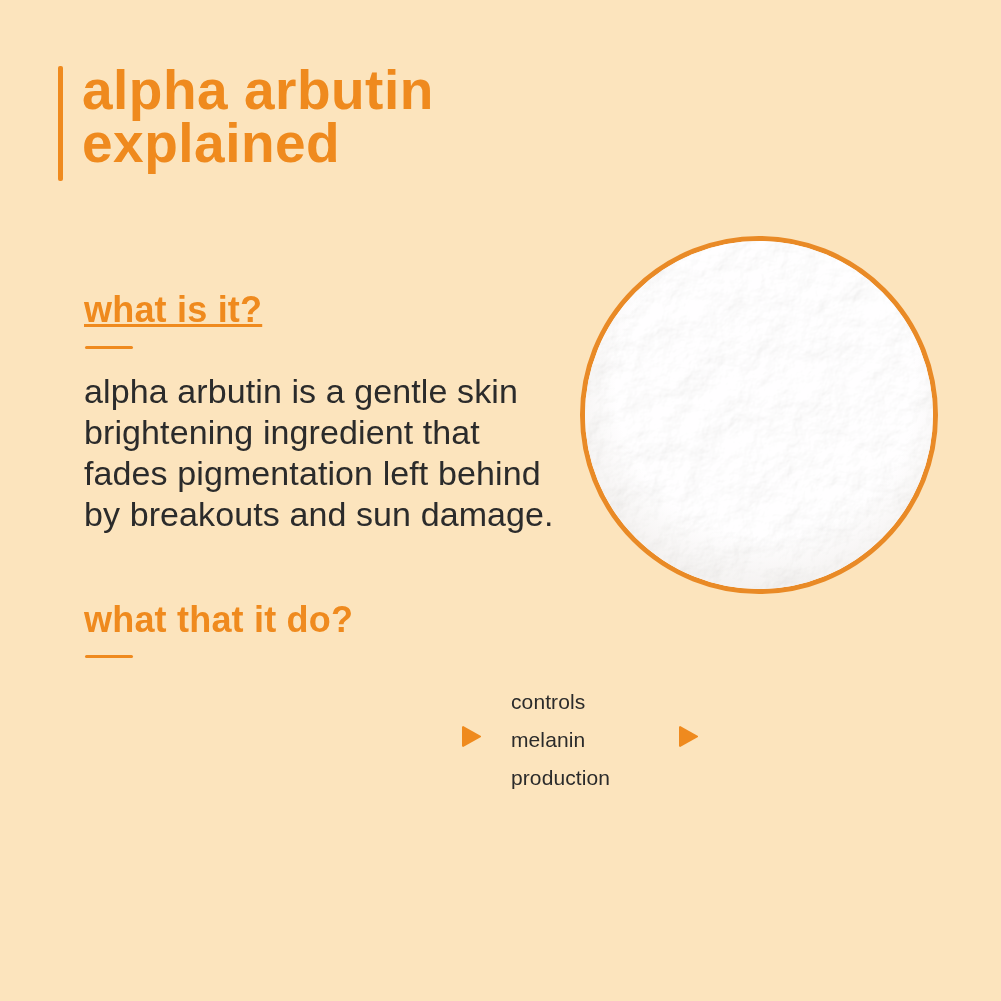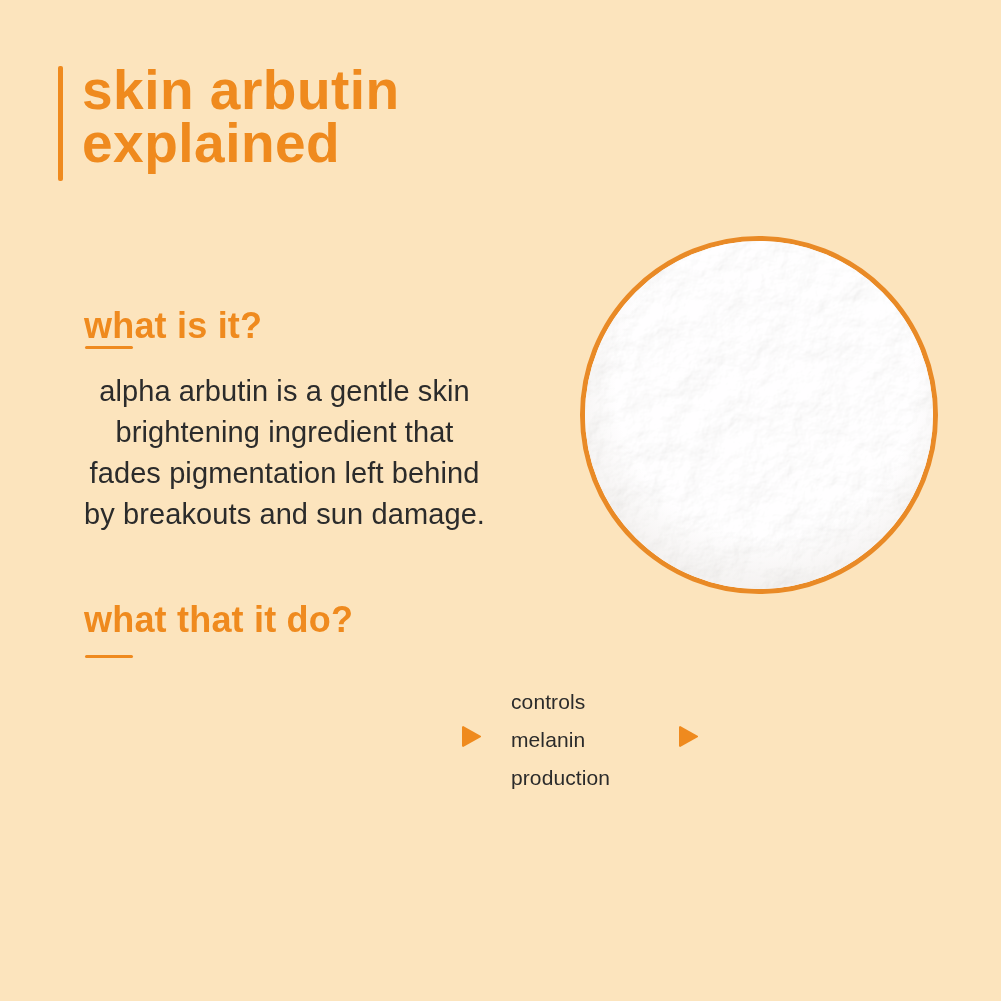--- a/index.html
+++ b/index.html
@@ -19,32 +19,32 @@
     position:absolute;left:82px;top:64px;margin:0;
     font-size:55px;line-height:53px;font-weight:700;
     letter-spacing:.5px;color:#ef8a1e;
     white-space:pre-line;
   }
   .section-heading{
     position:absolute;margin:0;
     font-size:36px;line-height:36px;font-weight:700;
     color:#ef8a1e;letter-spacing:.2px;
   }
-  .heading-1{left:84px;top:308px;}
+  .heading-1{left:84px;top:292px;text-decoration:underline;}
   .heading-2{left:84px;top:602px;}
   .heading-underline{
     position:absolute;left:85px;width:48px;height:3px;
     background:#ef8a1e;border-radius:2px;
   }
   .underline-1{top:346px;}
   .underline-2{top:655px;}
   .body-text{
     position:absolute;margin:0;
-    font-size:29px;color:#2b2b2b;
-    white-space:pre-line;letter-spacing:.1px;text-align:center;
+    font-size:34px;color:#2b2b2b;
+    white-space:pre-line;letter-spacing:.1px;
   }
   .body-1{left:84px;top:371px;line-height:41px;}
   .body-2{left:84px;top:681px;line-height:40px;}
   .effect-text{
     position:absolute;margin:0;top:683px;
     font-size:21px;line-height:38px;color:#2b2b2b;
     white-space:pre-line;letter-spacing:.1px;
   }
   .effect-1{left:511px;}
   .effect-2{left:736px;}
@@ -69,21 +69,21 @@
     pointer-events:none;
   }
 </style>
 </head>
 <body>
 
 <div class="canvas">
 
   <div class="accent-bar"></div>
 
-  <h1 class="page-title">skin arbutin
+  <h1 class="page-title">alpha arbutin
 explained</h1>
 
   <h2 class="section-heading heading-1">what is it?</h2>
   <div class="heading-underline underline-1"></div>
   <p class="body-text body-1">alpha arbutin is a gentle skin
 brightening ingredient that
 fades pigmentation left behind
 by breakouts and sun damage.</p>
 
   <div class="powder-circle">

